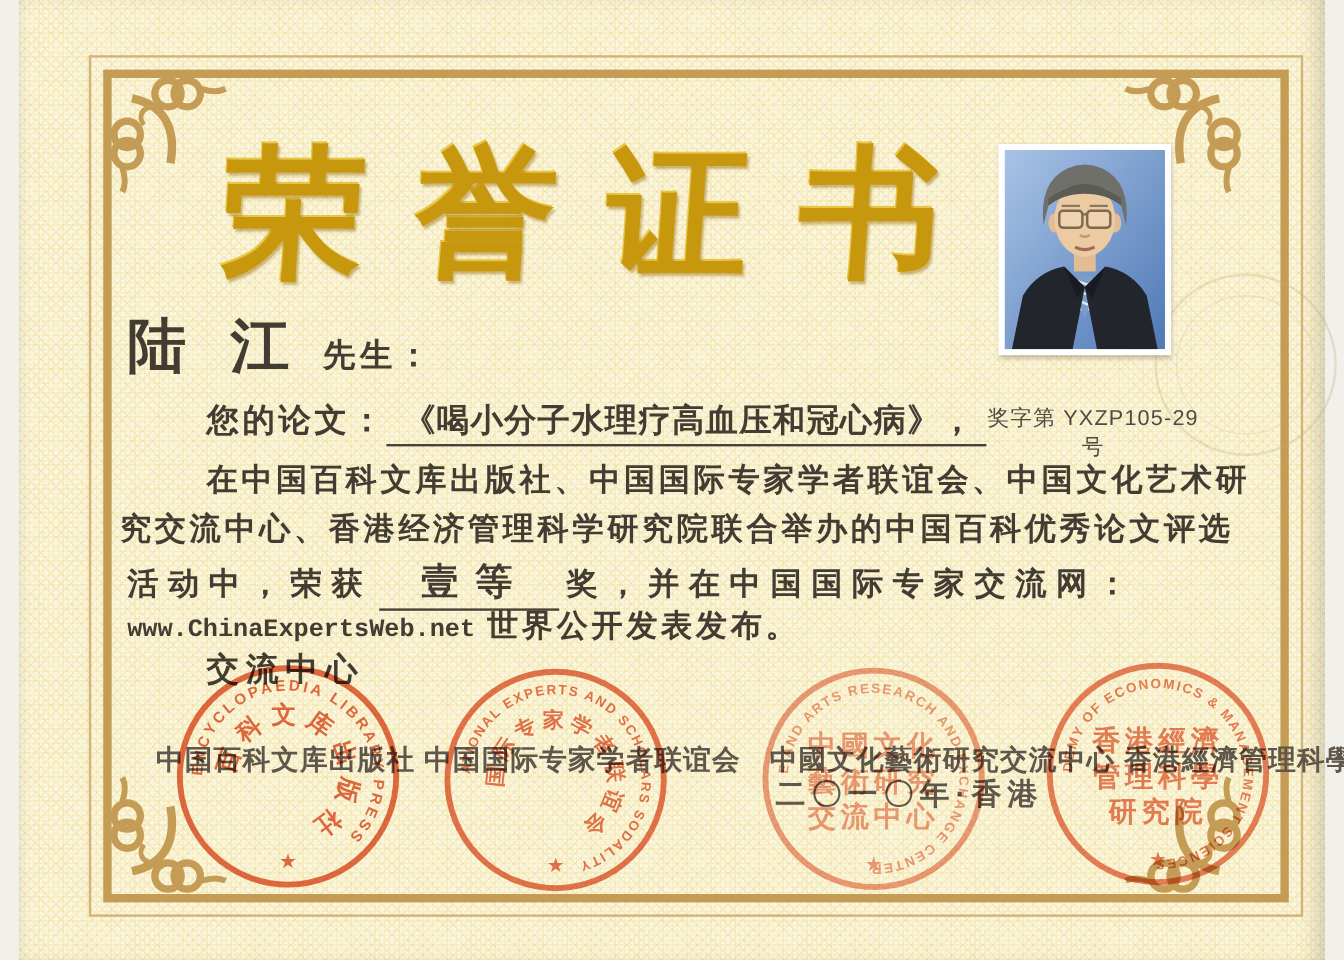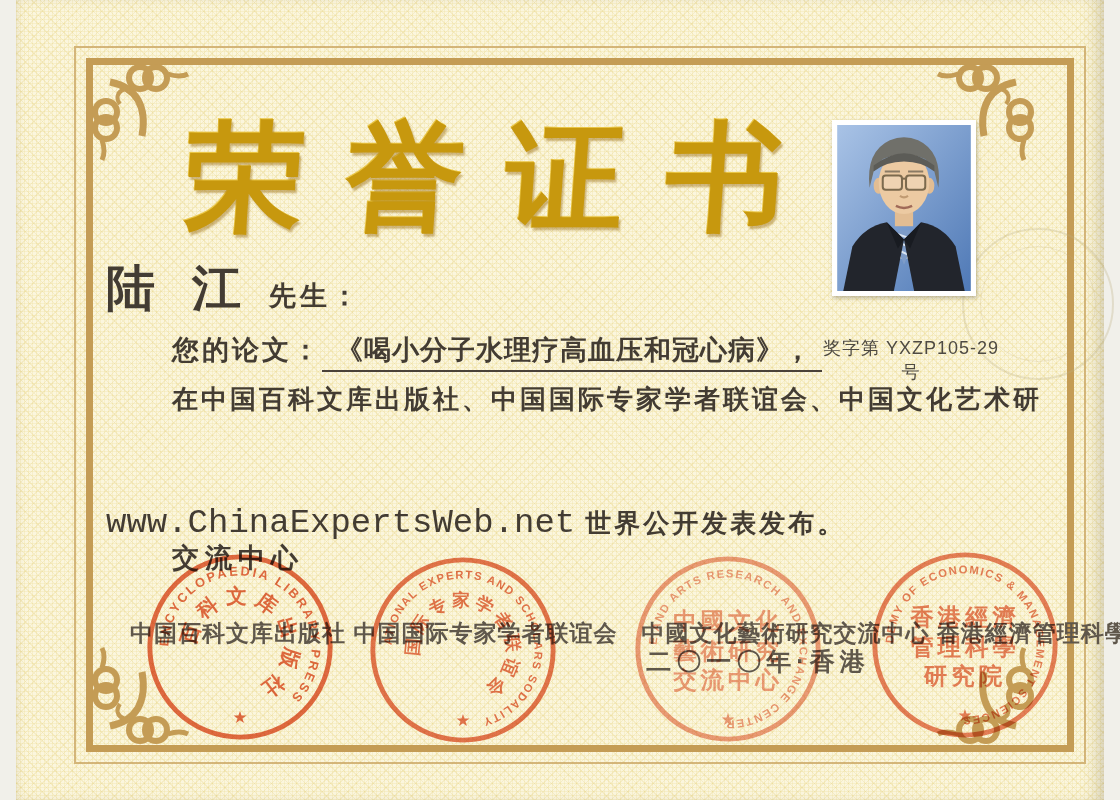--- a/index.html
+++ b/index.html
@@ -76,21 +76,21 @@
   .bline { position:absolute; white-space:nowrap; font-weight:600; font-size:26px; }
   .l1 { left:156px; top:382px; letter-spacing:3px; }
   .l2 { left:84px;  top:423px; letter-spacing:3px; }
   .l3 { left:90px;  top:464px; letter-spacing:8px; }
   .l3 .grade-blank {
     display:inline-block; min-width:150px; text-align:center;
     border-bottom:2px solid #4a4238; font-size:31px; font-weight:bold; letter-spacing:14px;
     padding:0 4px 1px 14px; margin:0 6px;
   }
   .l4 { left:90px; top:504px; letter-spacing:2px; }
-  .l4 .url { font-family:"Liberation Mono","DejaVu Sans Mono",monospace; font-size:34px; font-weight:400; letter-spacing:0; }
+  .l4 .url { font-family:"Liberation Mono","DejaVu Sans Mono",monospace; font-size:21px; font-weight:700; letter-spacing:0; }
   .l4 .pub { font-weight:bold; letter-spacing:3px; margin-left:10px; }
 
   .issue { position:absolute; left:156px; top:540px; font-size:27px; font-weight:bold; letter-spacing:6px; }
 
   .issuers {
     position:absolute; left:114px; top:618px; width:940px; white-space:nowrap;
     font-size:23px; font-weight:600; color:#5f574b; letter-spacing:1px; z-index:1;
   }
   .dateline {
     position:absolute; left:522px; top:645px; width:440px; text-align:center;
@@ -210,20 +210,24 @@
 
     <div class="recipient">
       <span class="name">陆 江</span><span class="honor">先生：</span>
     </div>
 
     <div class="paper-line">
       <span class="label">您的论文：</span><span class="ptitle">《喝小分子水理疗高血压和冠心病》，</span>
     </div>
 
     <div class="bline l1">在中国百科文库出版社、中国国际专家学者联谊会、中国文化艺术研</div>
+    <div class="bline l2">究交流中心、香港经济管理科学研究院联合举办的中国百科优秀论文评选</div>
+    <div class="bline l3">
+      <span>活动中，荣获</span><span class="grade-blank">壹等</span><span>奖，并在中国国际专家交流网：</span>
+    </div>
     <div class="bline l4">
       <span class="url">www.ChinaExpertsWeb.net</span><span class="pub">世界公开发表发布。</span>
     </div>
 
     <div class="issue">交流中心</div>
 
     <div class="issuers">中国百科文库出版社 中国国际专家学者联谊会　中國文化藝術研究交流中心 香港經濟管理科學研究院</div>
     <div class="dateline">二〇一〇年·香港</div>
 
     <div class="seal s1">

